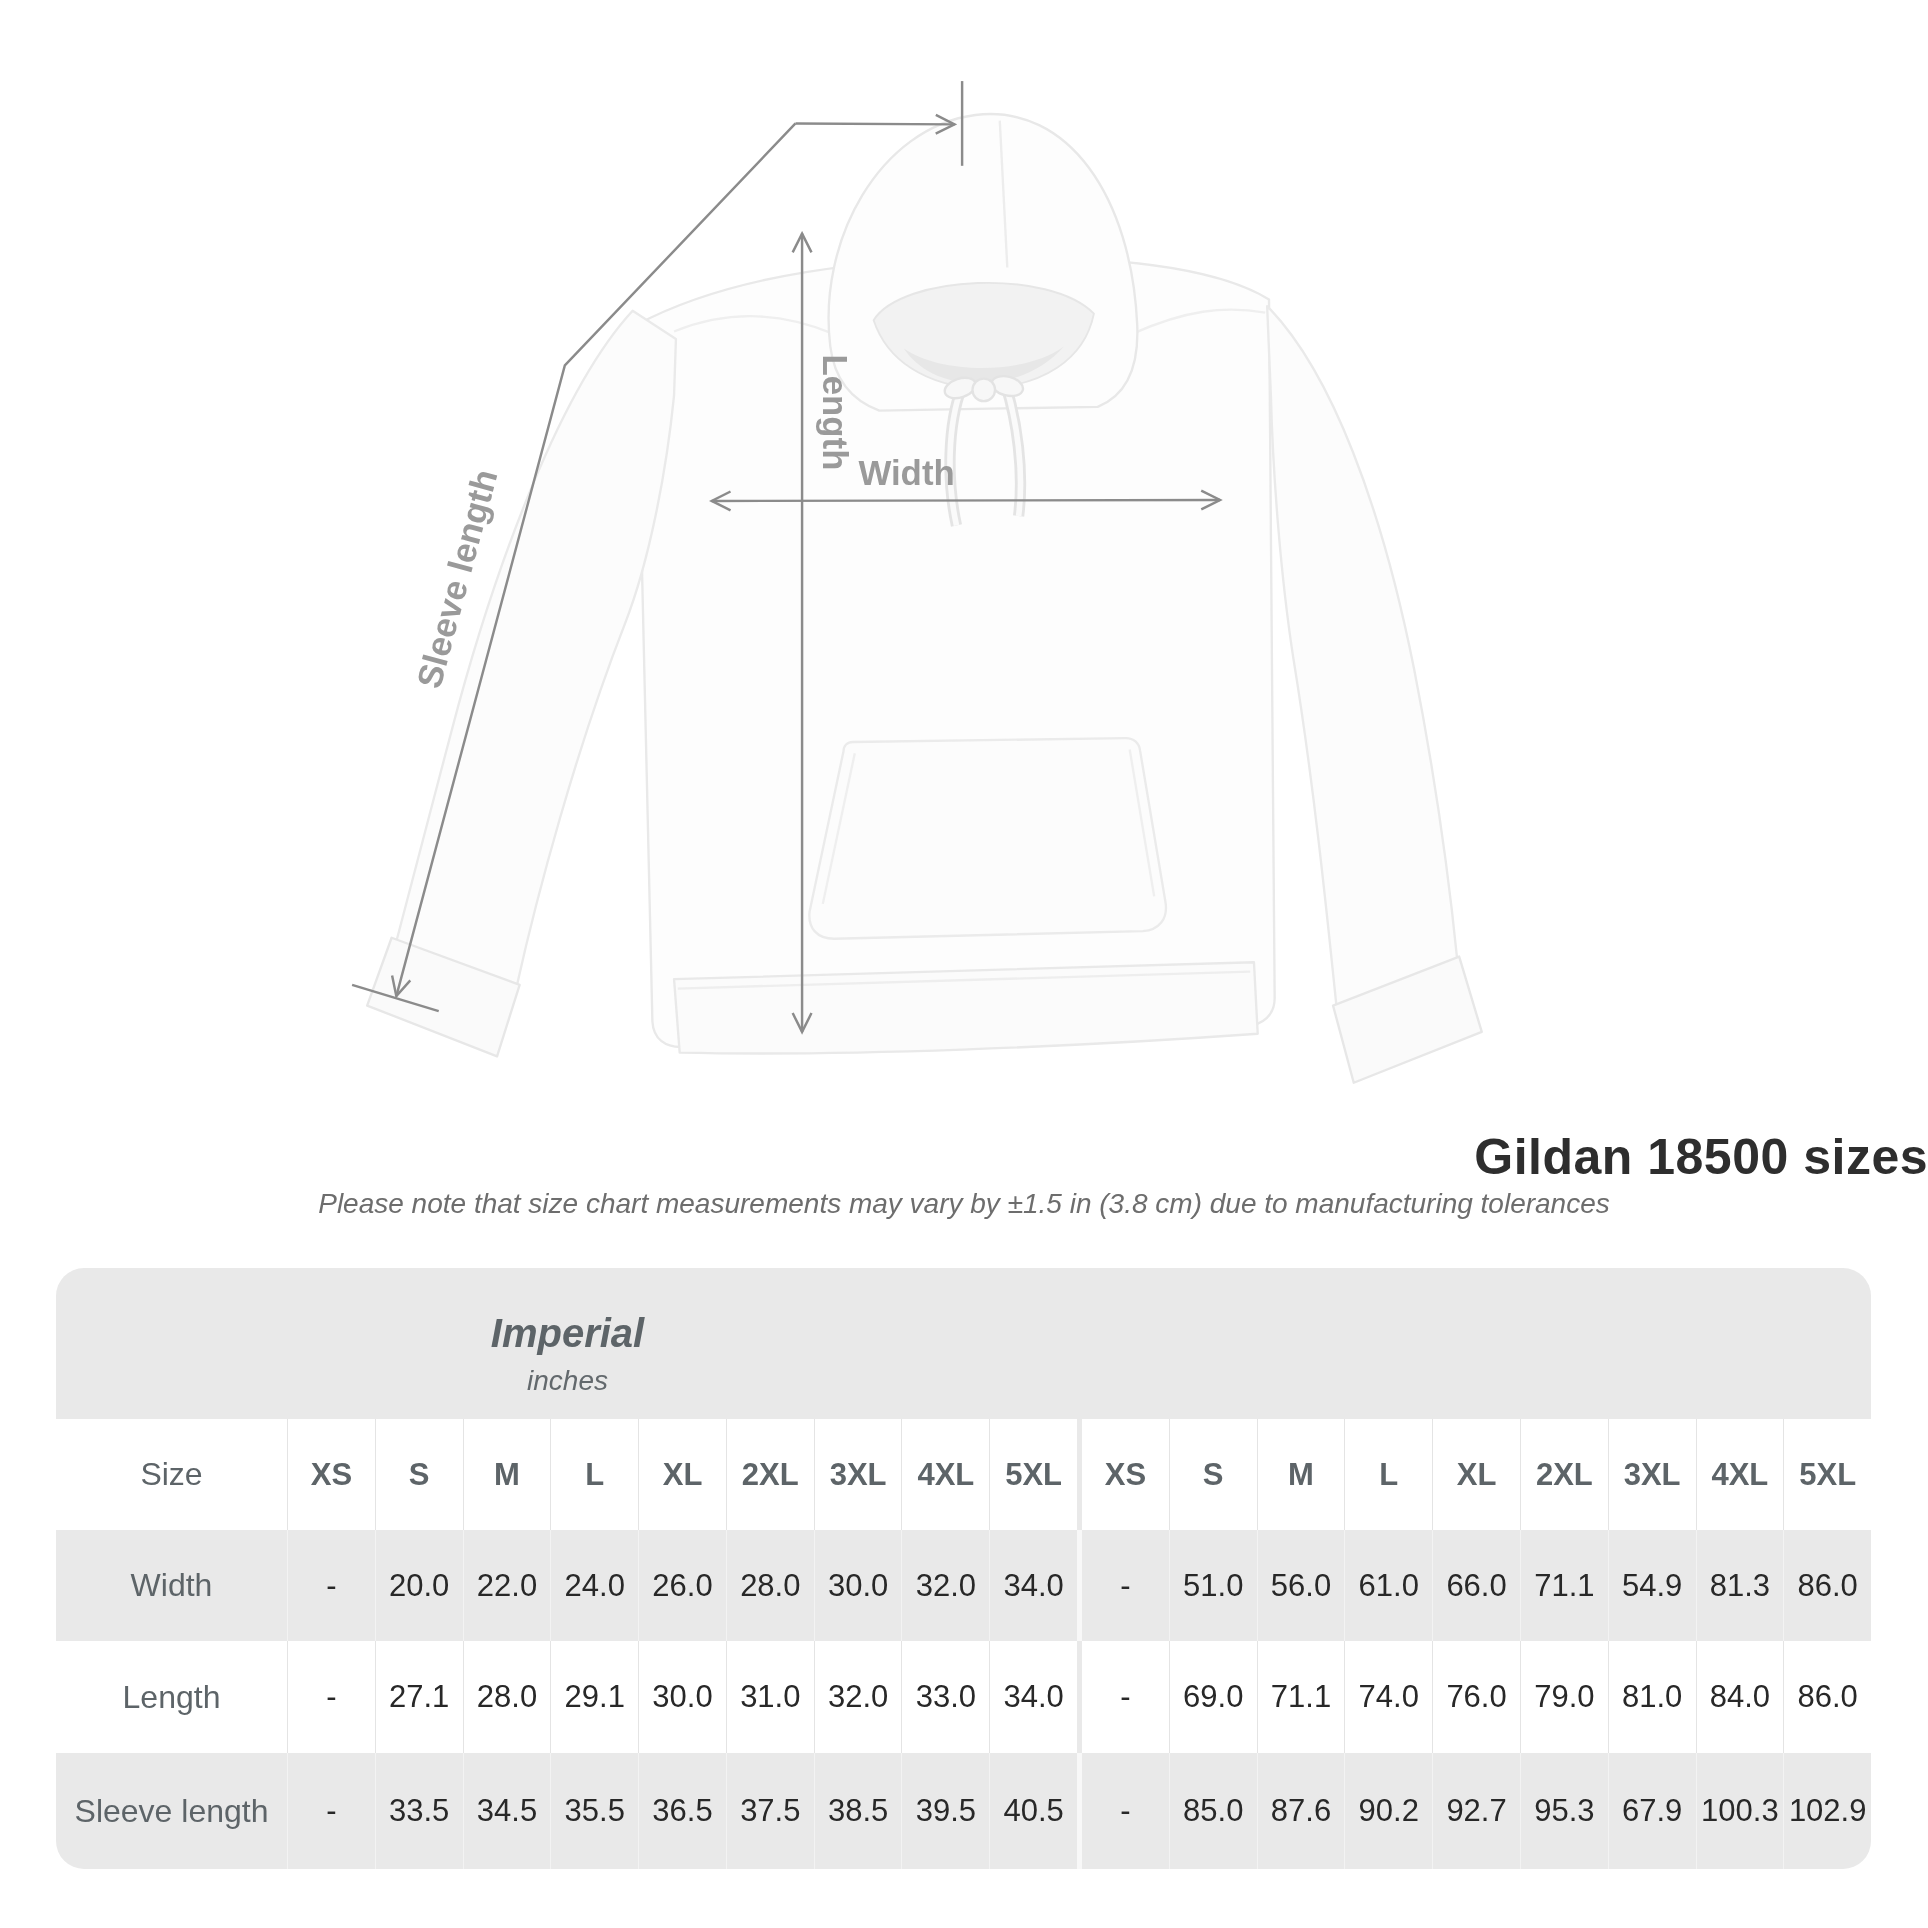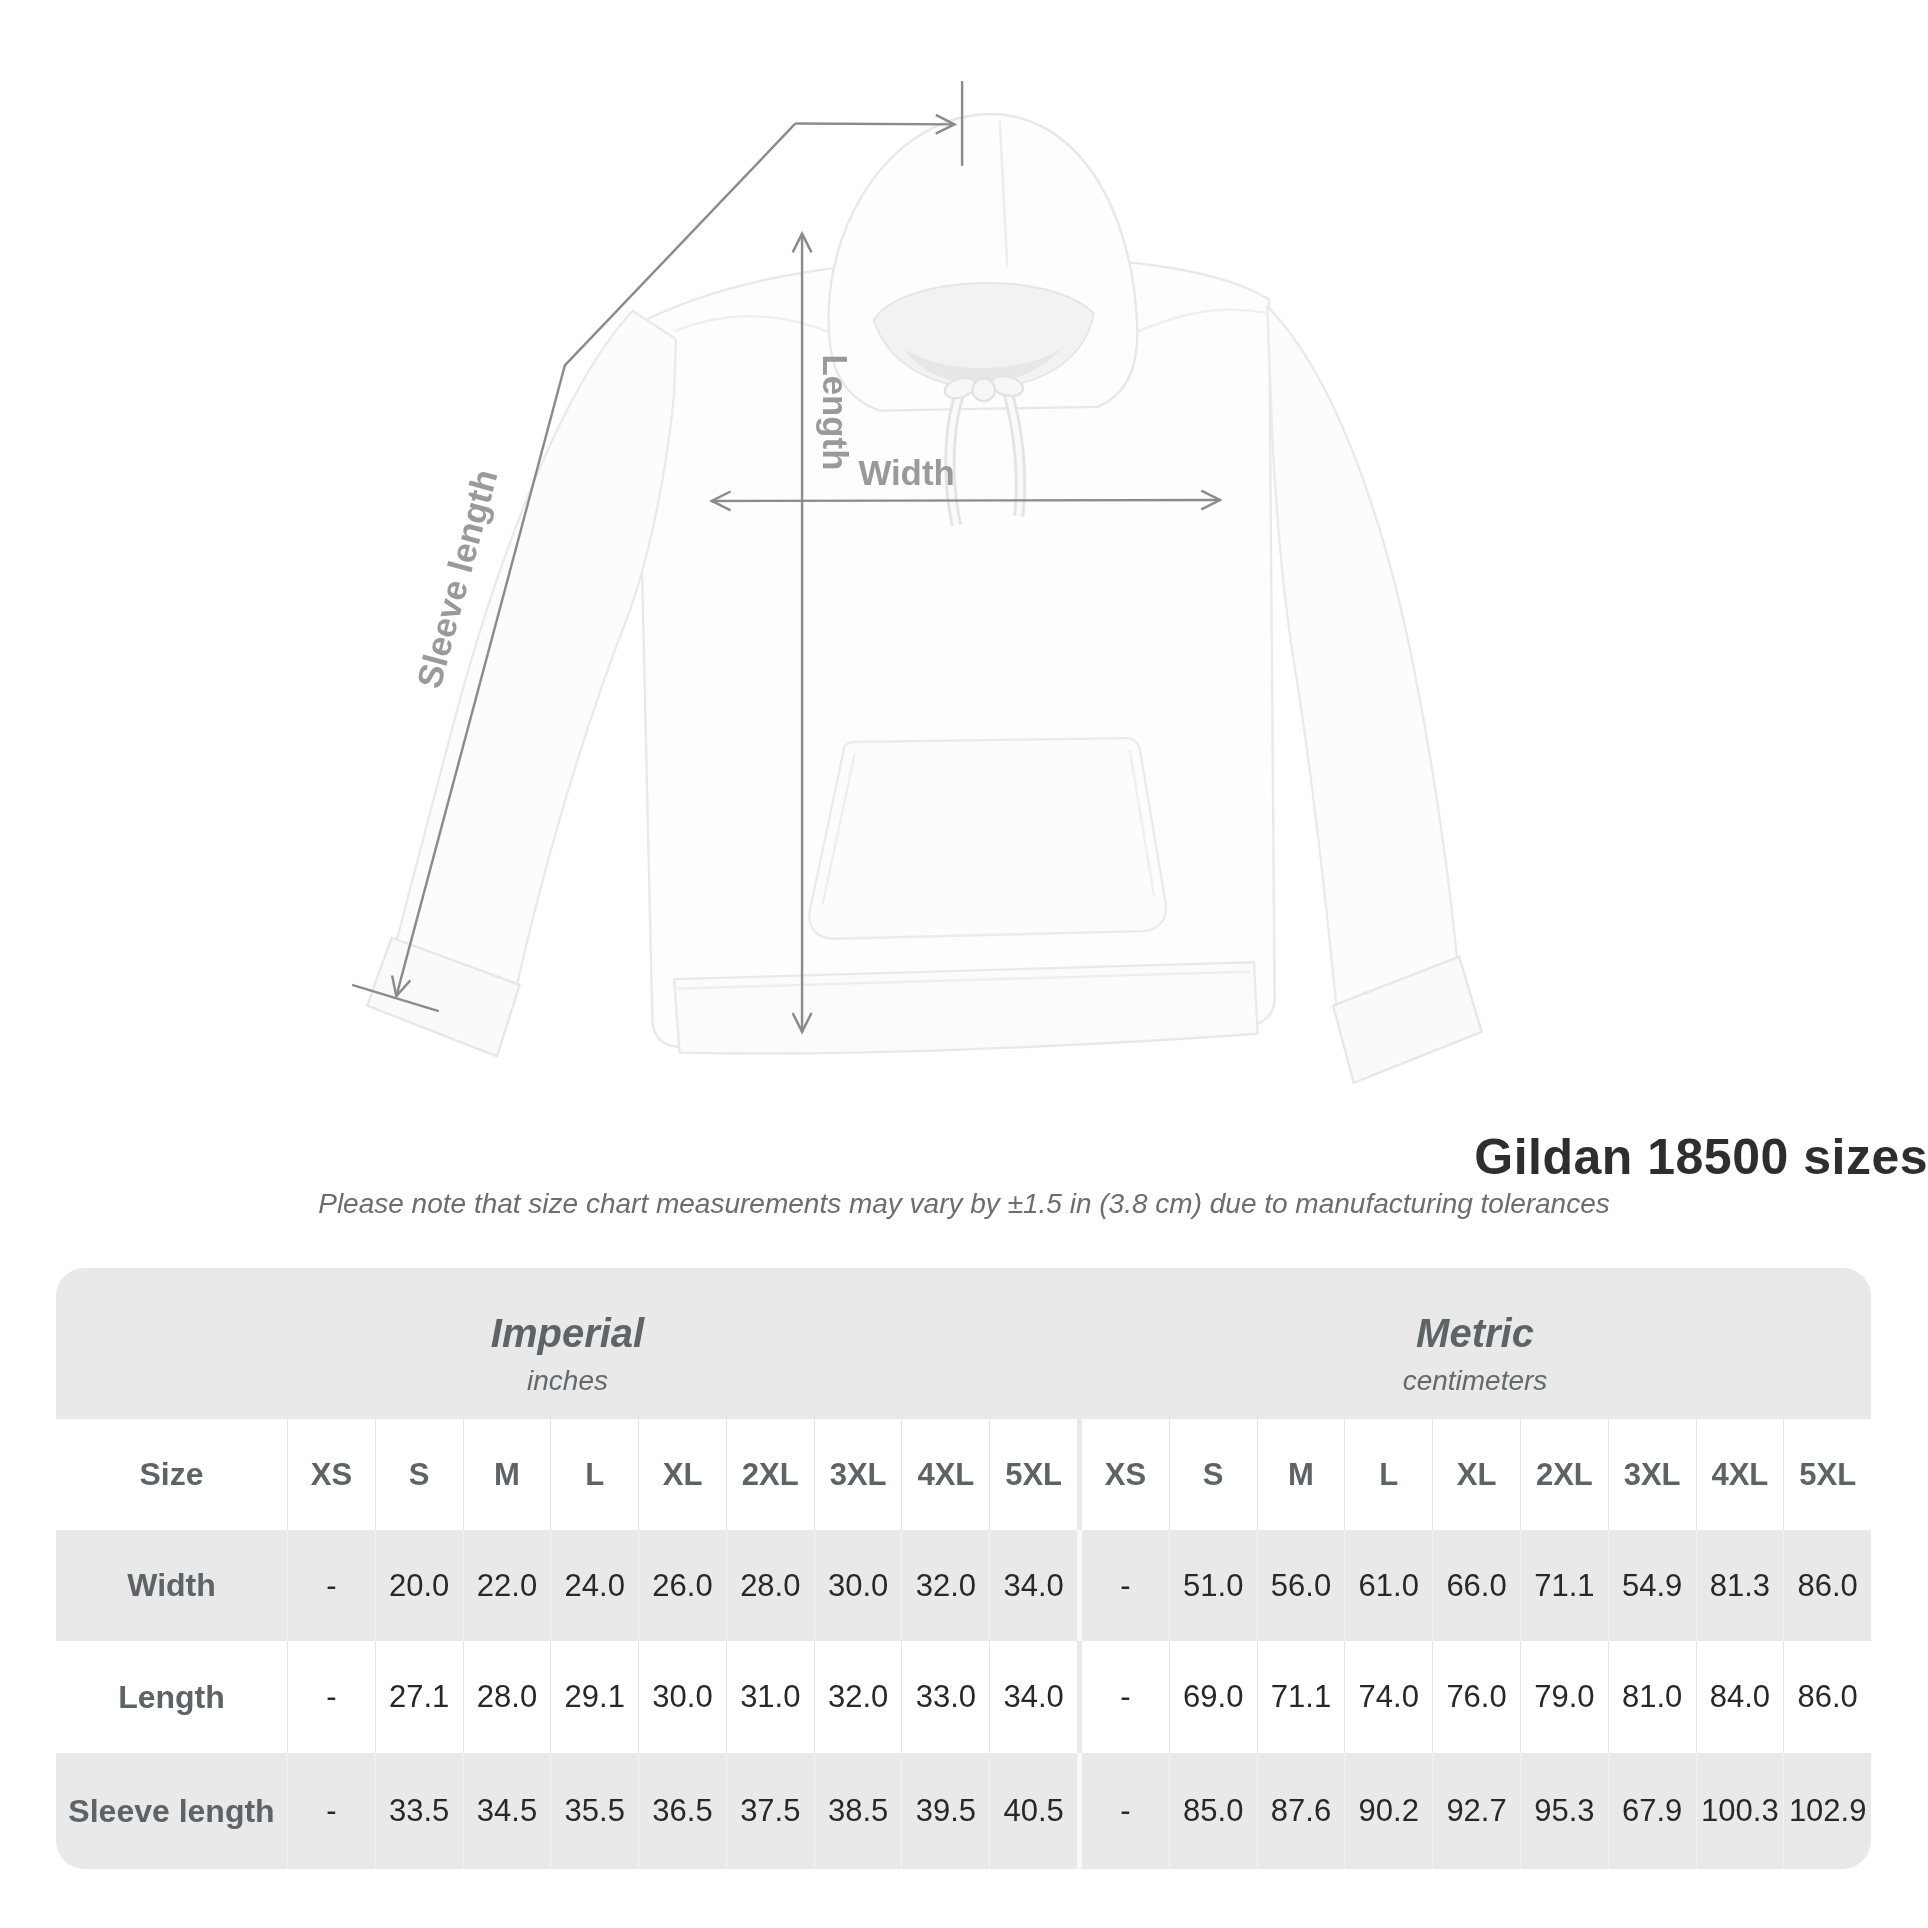--- a/index.html
+++ b/index.html
@@ -20,21 +20,21 @@
   .unit-name{font-size:40px;font-weight:bold;font-style:italic;color:#5d6468;}
   .unit-sub{font-size:28px;font-style:italic;color:#63696d;}
   .trow{display:flex;}
   .trow.white{background:#ffffff;}
   .trow.gray{background:#e9e9e9;}
   .r-size{height:111px;}
   .r-0{height:111px;}
   .r-1{height:112px;}
   .r-2{height:116px;}
   .cell{display:flex;align-items:center;justify-content:center;box-sizing:border-box;}
-  .lab{width:231px;font-weight:bold;color:#5d6468;font-size:32px;}
+  .lab{width:231px;font-weight:normal;color:#5d6468;font-size:32px;}
   .data{flex:1;font-size:31px;}
   .head{font-weight:bold;color:#5d6468;}
   .val{color:#282828;}
   .white .data{border-left:1.9px solid #e4e4e4;}
   .gray .data{border-left:1.9px solid #f3f3f3;}
   .white .data.thick{border-left:5.6px solid #e9e9e9;}
   .gray .data.thick{border-left:5.6px solid #f8f8f8;}
 </style>
 </head>
 <body>
@@ -112,24 +112,20 @@
   </svg>
 
   <h1 class="title">Gildan 18500 sizes</h1>
   <p class="subtitle">Please note that size chart measurements may vary by ±1.5 in (3.8 cm) due to manufacturing tolerances</p>
 
   <div class="size-table">
     <div class="unit-band">
       <div class="unit-cell imperial">
         <div class="unit-name">Imperial</div>
         <div class="unit-sub">inches</div>
-      </div>
-      <div class="unit-cell metric">
-        <div class="unit-name">Metric</div>
-        <div class="unit-sub">centimeters</div>
       </div>
     </div>
     <div id="tbody">
         <div class="trow r-size white">
           <div class="cell lab">Size</div>
           <div class="cell data head">XS</div>
           <div class="cell data head">S</div>
           <div class="cell data head">M</div>
           <div class="cell data head">L</div>
           <div class="cell data head">XL</div>

